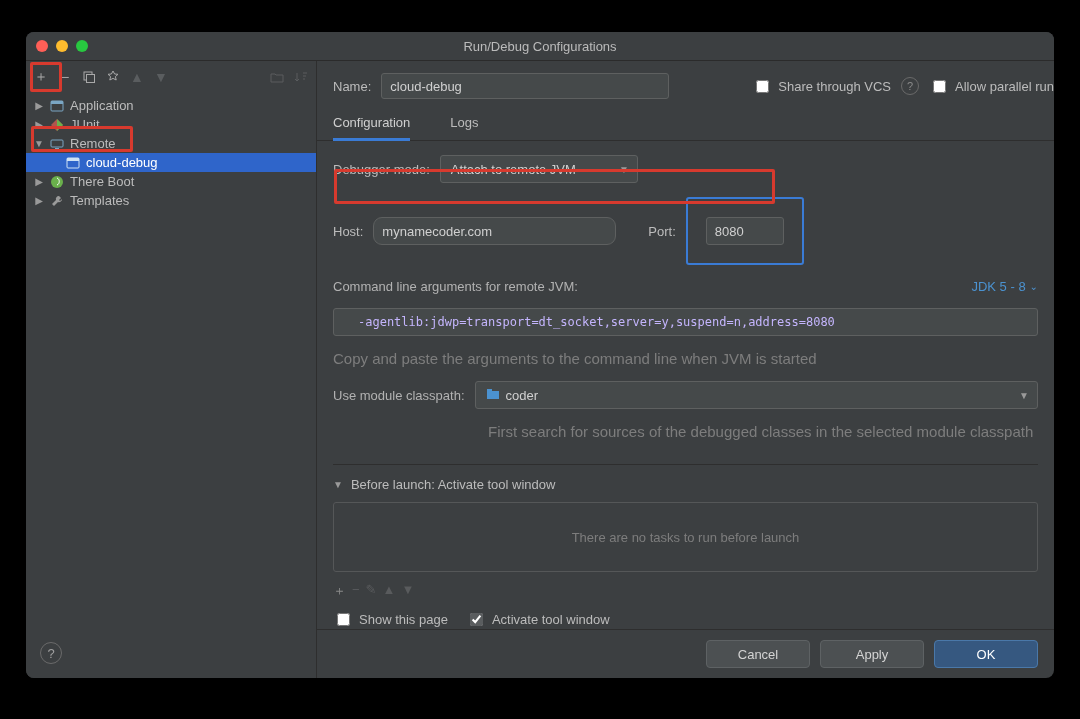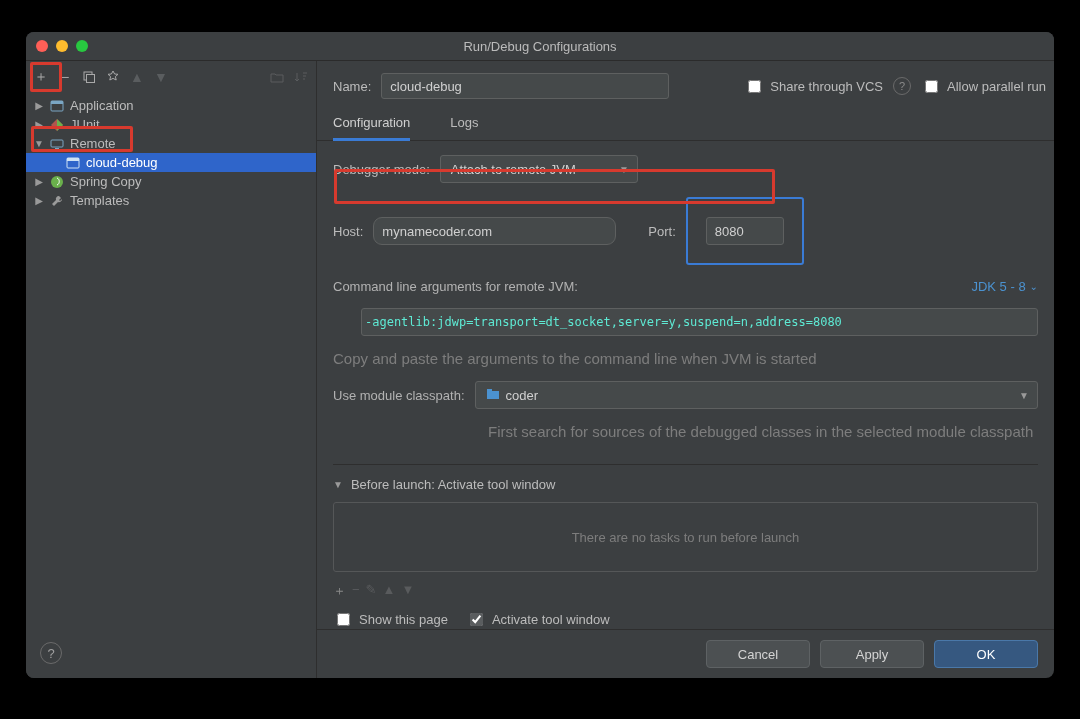--- a/index.html
+++ b/index.html
@@ -73,21 +73,21 @@
   .icon-junit{color:#b0554d;}
   .icon-remote{color:#7aa6c4;}
   .icon-spring{color:#6ab04c;}
   .icon-templates{color:#9a9a9a;}
   .icon-run{color:#7aa6c4;}
 
   
   .main{flex:1;display:flex;flex-direction:column;min-width:0;}
   .name-row{
     display:flex;align-items:center;gap:10px;
-    padding:12px 8px 8px 16px;
+    padding:12px 0 8px 16px;
   }
   .name-row .lbl{color:#bcbcbc;}
   .name-row input[type=text]{
     background:#45494a;border:1px solid #5e6060;color:#d0d0d0;
     height:24px;padding:0 8px;border-radius:3px;width:270px;
     font-size:13px;
   }
   .name-spacer{flex:1;}
   .chk{display:inline-flex;align-items:center;gap:6px;color:#bcbcbc;}
   .chk input{accent-color:#5a5d5f;}
@@ -118,24 +118,23 @@
     height:26px;border-radius:3px;padding:0 8px;font-size:13px;
   }
   .text-input.host{width:225px;border-radius:9px;}
   .text-input.port{width:60px;}
   .port-wrap{border:2px solid #3a7bd5;padding:18px;border-radius:3px;}
   .jdk-link{margin-left:auto;color:#4b92d0;display:inline-flex;align-items:center;gap:4px;}
   .jdk-link .caret{font-size:10px;}
 
   .mono-box{
     background:#45494a;border:1px solid #5e6060;border-radius:3px;
-    padding:6px 3px;color:#5eead4;
+    padding:6px 24px;color:#c4b5fd;
     font-family:Menlo,Consolas,monospace;font-size:12px;
     word-break:break-all;
-    margin-left:28px;
   }
   .hint{color:#7d7d7d;font-size:15px;}
   .module-combo{flex:1;}
 
   .divider{height:1px;background:#2e2e2e;margin:10px 0 0 0;}
 
   .section-col{display:flex;flex-direction:column;gap:10px;padding:12px 16px 0 16px;}
   .section-header{color:#bcbcbc;display:flex;align-items:center;gap:8px;}
   .section-header .twisty{color:#9a9a9a;font-size:10px;}
   .empty-box{
@@ -257,21 +256,21 @@
           <span>cloud-debug</span>
         </div>
         <div class="tree-row">
           <span class="twisty">▶</span>
           <span class="cfg-icon icon-spring">
             <svg width="14" height="14" viewBox="0 0 14 14">
                 <circle cx="7" cy="7" r="6" fill="#6ab04c"></circle>
                 <path d="M7 3c3 1 3 6 0 7" stroke="#fff" fill="none"></path>
               </svg>
           </span>
-          <span>Spring Copy</span>
+          <span>There Boot</span>
         </div>
         <div class="tree-row">
           <span class="twisty">▶</span>
           <span class="cfg-icon icon-templates">
             <svg width="14" height="14" viewBox="0 0 14 14">
                 <path d="M9 2a3 3 0 00-3 4L2 10l2 2 4-4a3 3 0 004-3l-2 2-1-1 2-2z" fill="#9a9a9a"></path>
               </svg>
           </span>
           <span>Templates</span>
         </div>

